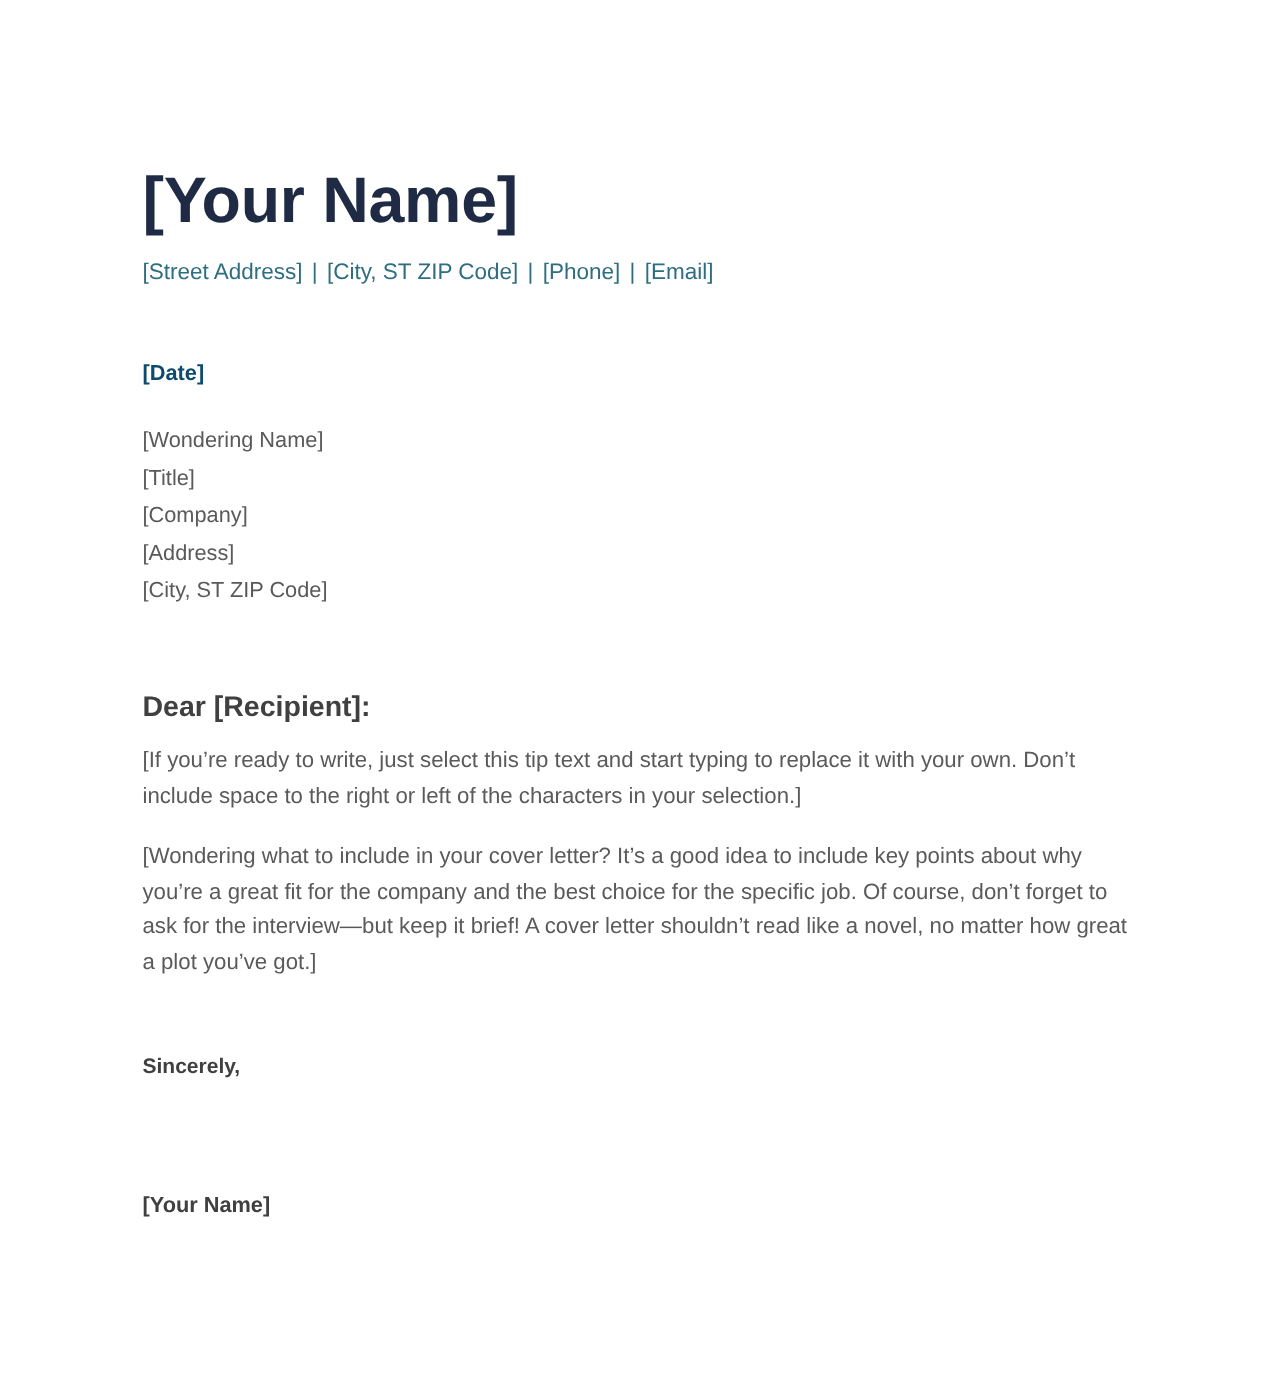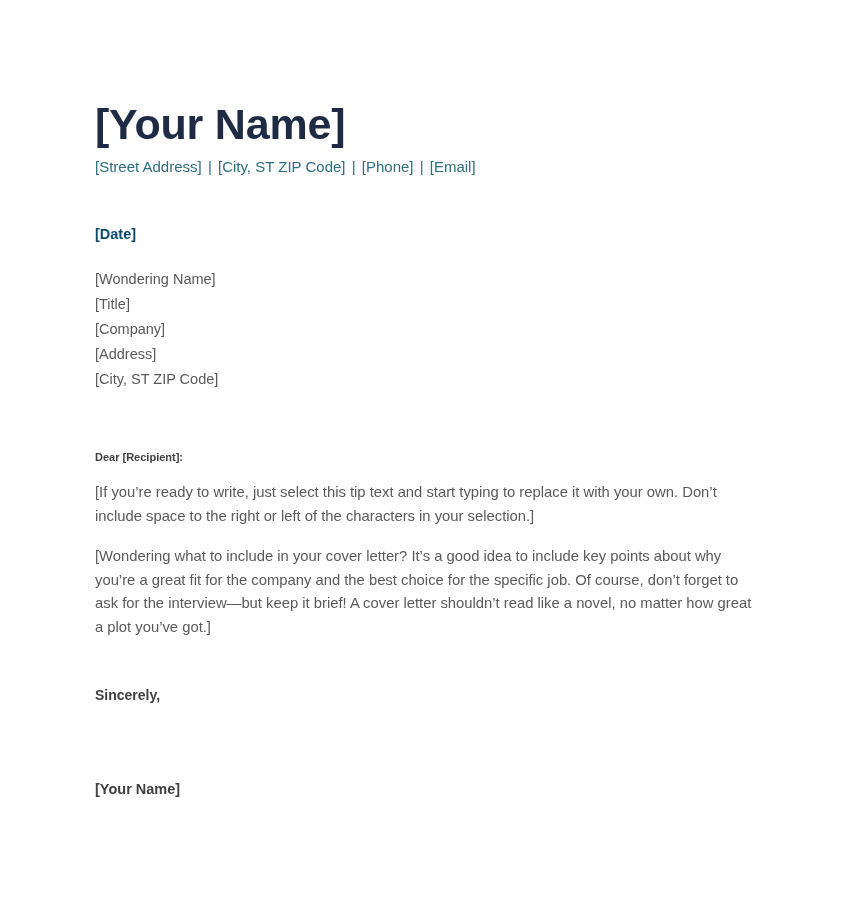--- a/index.html
+++ b/index.html
@@ -18,39 +18,39 @@
     width: 850px;
     height: 919px;
     background: #ffffff;
     box-sizing: border-box;
     padding: 0;
     overflow: hidden;
   }
   .content {
     position: absolute;
     left: 95px;
-    top: 4px;
+    top: 14px;
     width: 662px;
   }
 
   
   .letterhead {
     padding-top: 94px;
   }
   .name-heading {
     font-size: 43px;
     line-height: 52px;
     font-weight: bold;
     color: #1F2A44;
     letter-spacing: -0.2px;
     margin: 0;
     white-space: nowrap;
   }
   .contact-line {
-    margin-top: 7px;
+    margin-top: 12px;
     font-size: 15px;
     line-height: 20px;
     color: #2E6E80;
     white-space: nowrap;
   }
   .contact-sep {
     color: #2E6E80;
     padding: 0 2px;
   }
 
@@ -69,21 +69,21 @@
   }
   .recipient-line {
     font-size: 14.5px;
     line-height: 25px;
     color: #5A5A5A;
   }
 
   
   .salutation {
     margin-top: 55px;
-    font-size: 11px;
+    font-size: 19px;
     line-height: 20px;
     font-weight: bold;
     color: #404040;
   }
 
   
   .body-block {
     margin-top: 14px;
   }
   .body-paragraph {

